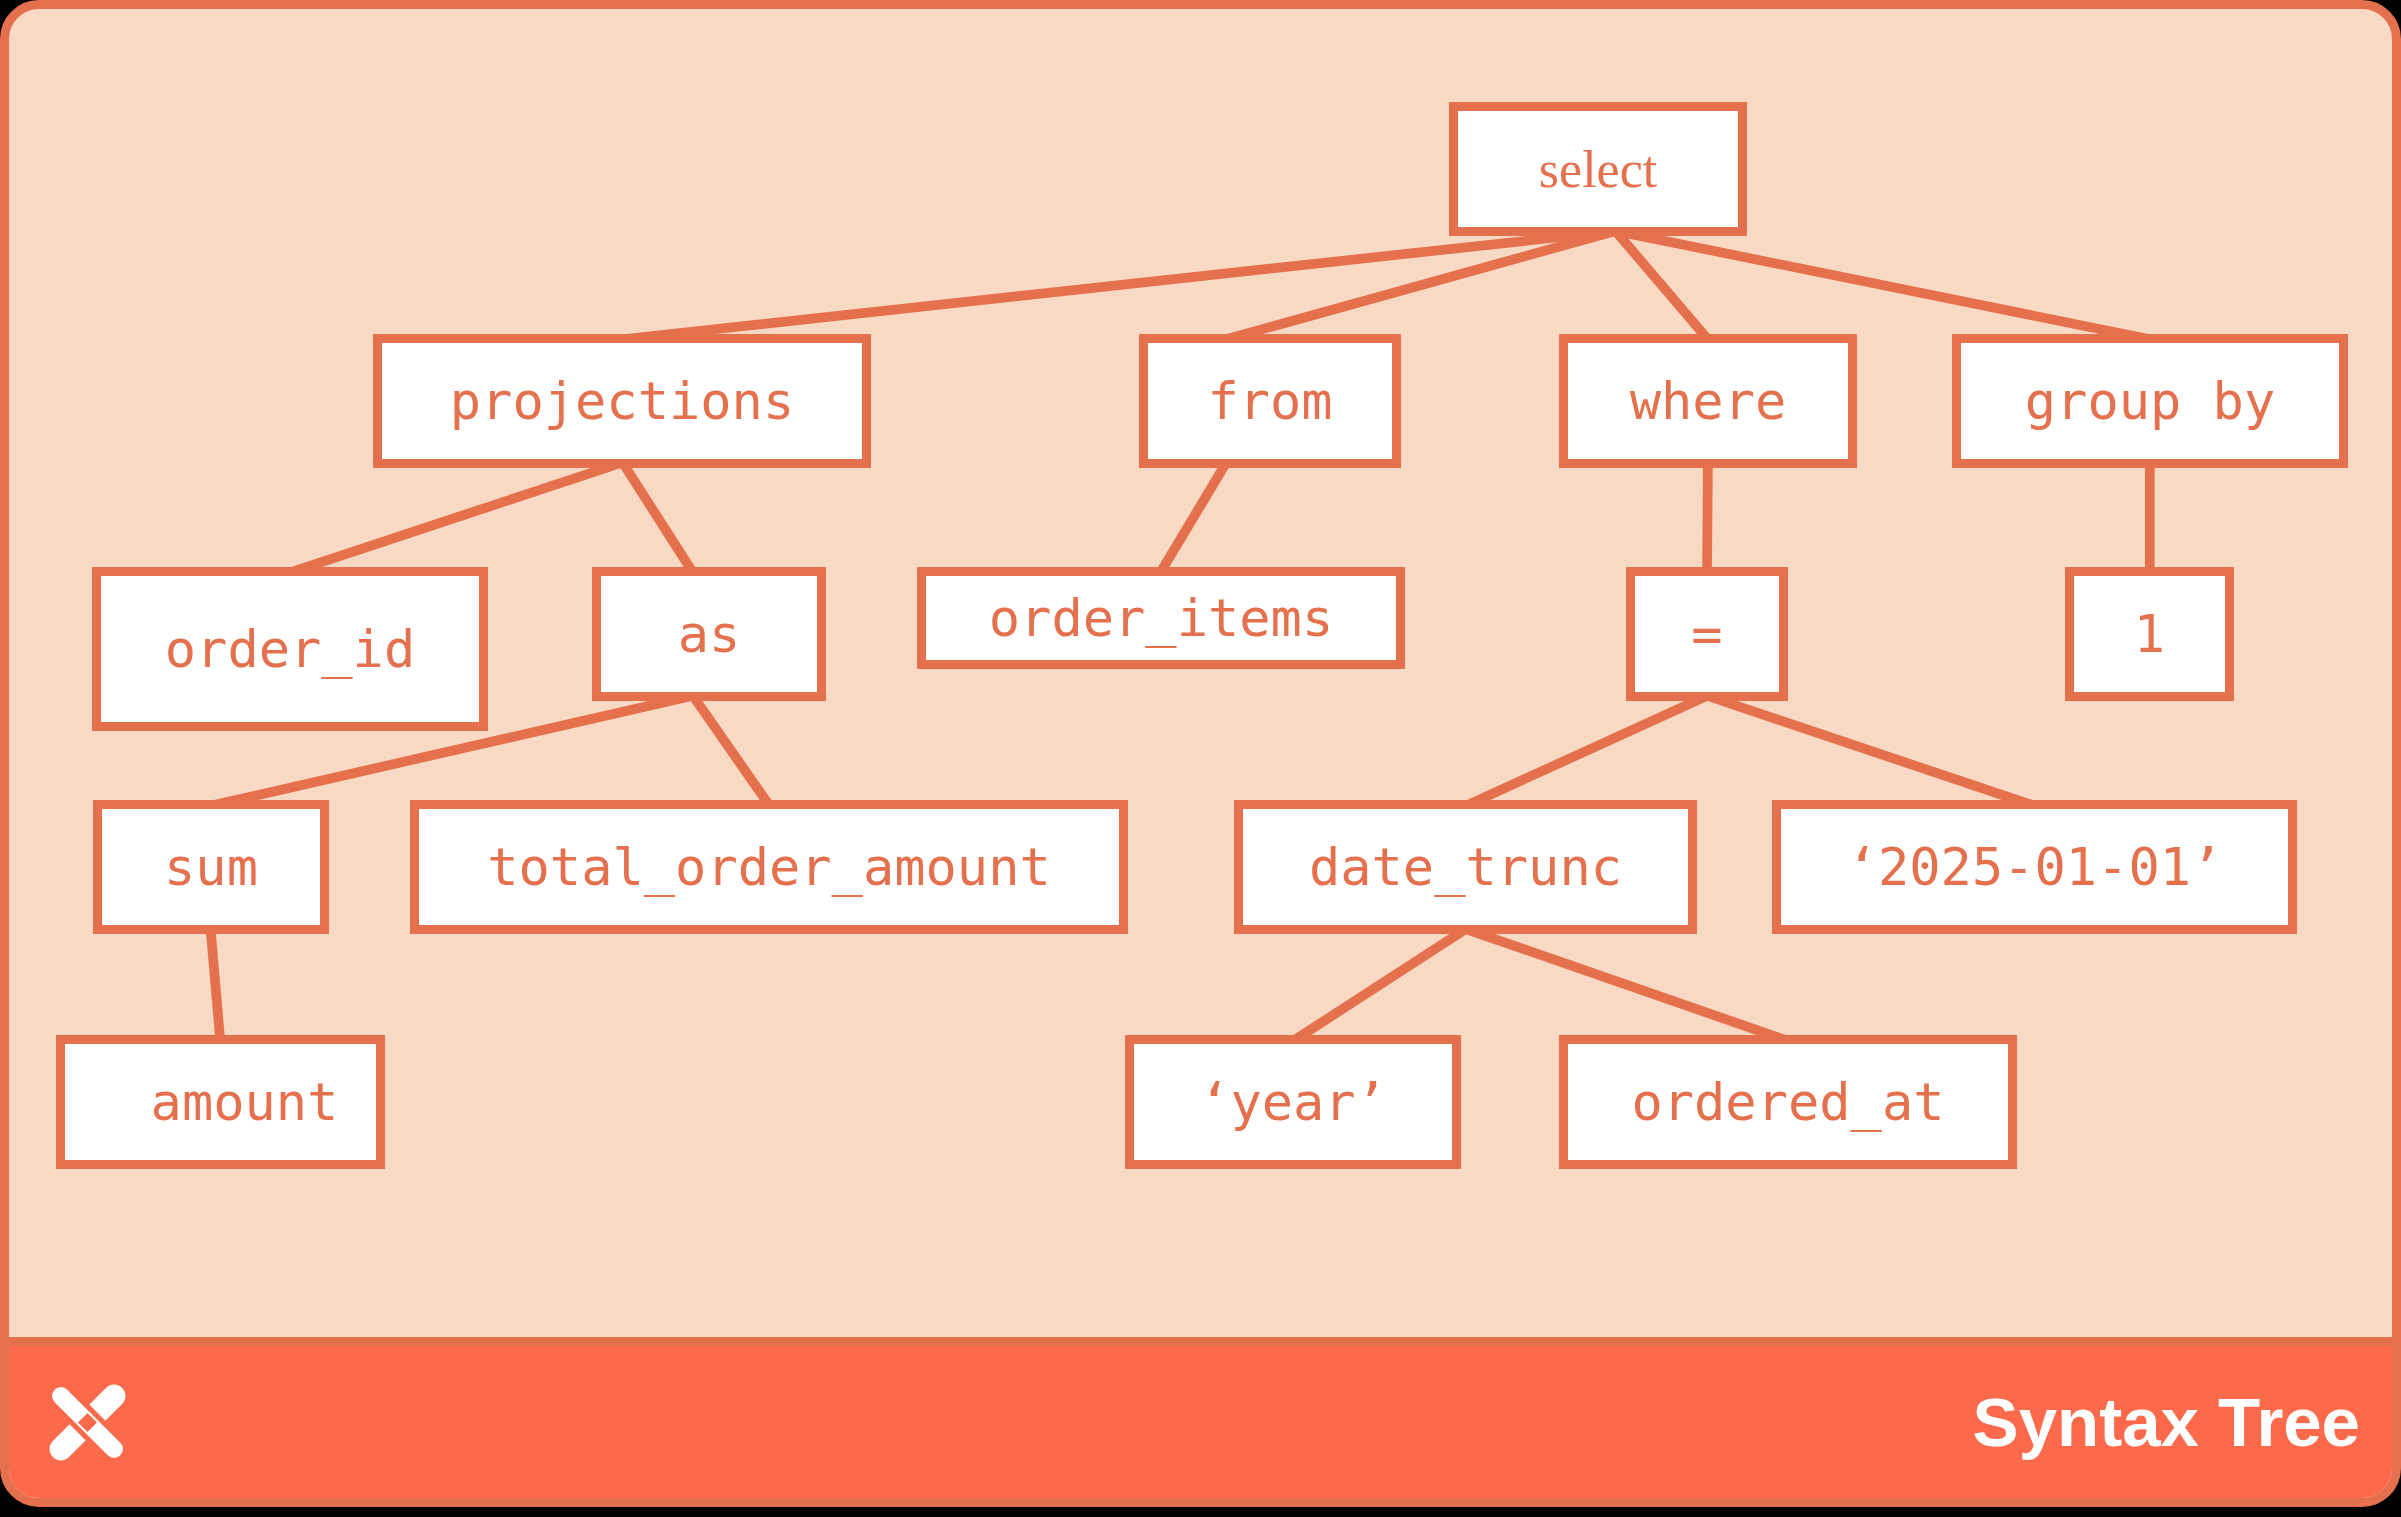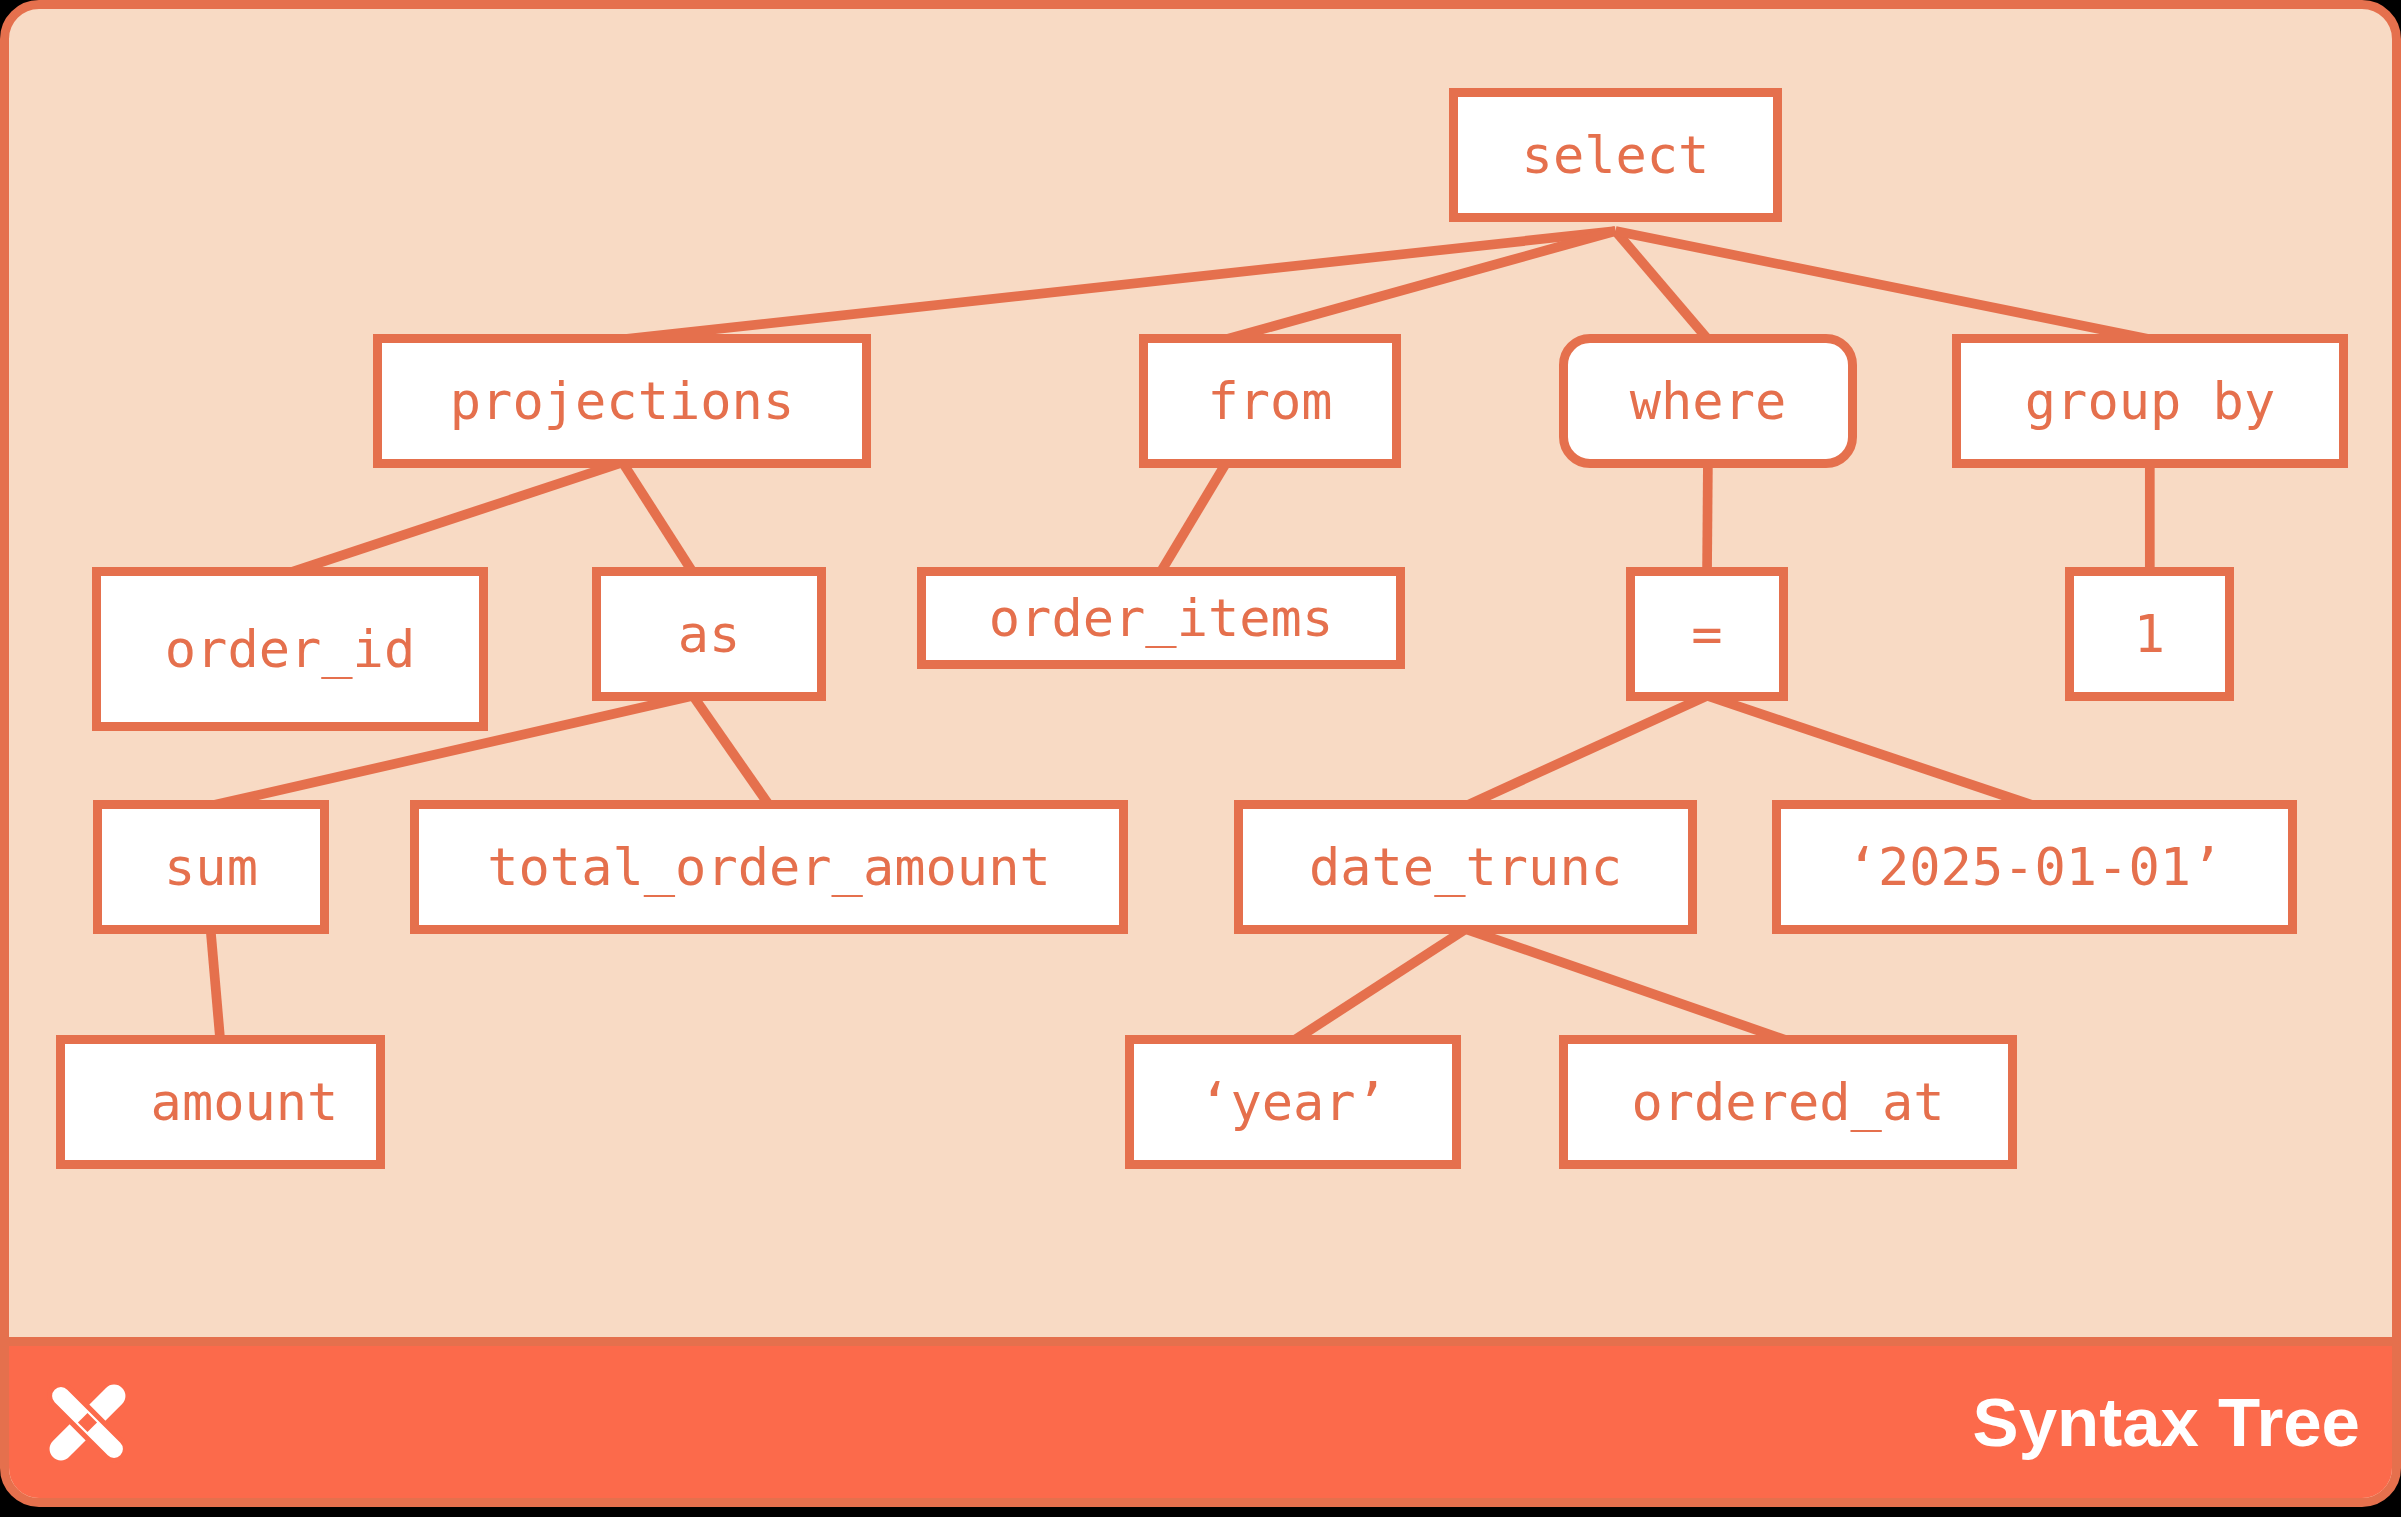--- a/index.html
+++ b/index.html
@@ -84,24 +84,24 @@
         <line x1="2432" y1="515" x2="2432" y2="640" stroke="#E5704D" stroke-width="11"></line>
         <line x1="777" y1="780" x2="229" y2="905" stroke="#E5704D" stroke-width="11"></line>
         <line x1="777" y1="780" x2="864" y2="905" stroke="#E5704D" stroke-width="11"></line>
         <line x1="229" y1="1045" x2="240" y2="1172" stroke="#E5704D" stroke-width="11"></line>
         <line x1="1929" y1="780" x2="1655" y2="905" stroke="#E5704D" stroke-width="11"></line>
         <line x1="1929" y1="780" x2="2301" y2="905" stroke="#E5704D" stroke-width="11"></line>
         <line x1="1655" y1="1045" x2="1459" y2="1172" stroke="#E5704D" stroke-width="11"></line>
         <line x1="1655" y1="1045" x2="2021" y2="1172" stroke="#E5704D" stroke-width="11"></line>
       </svg>
     <div>
-        <div class="node" style="left: 1440px; top: 79px; width: 333px; height: 134px;">select</div>
+        <div class="node" style="left: 1440px; top: 93px; width: 298px; height: 134px; font-family: Liberation Serif, serif;">select</div>
         <div class="node" style="left: 364px; top: 325px; width: 498px; height: 134px;">projections</div>
         <div class="node" style="left: 1086px; top: 325px; width: 262px; height: 134px; margin-left: 44px;">from</div>
-        <div class="node" style="left: 1550px; top: 325px; width: 298px; height: 134px; border-radius: 31px;">where</div>
+        <div class="node" style="left: 1550px; top: 325px; width: 298px; height: 134px;">where</div>
         <div class="node" style="left: 1943px; top: 325px; width: 396px; height: 134px;">group by</div>
         <div class="node" style="left: 83px; top: 558px; width: 396px; height: 164px;">order_id</div>
         <div class="node" style="left: 583px; top: 558px; width: 234px; height: 134px;">as</div>
         <div class="node" style="left: 908px; top: 558px; width: 488px; height: 102px;">order_items</div>
         <div class="node" style="left: 1617px; top: 558px; width: 162px; height: 134px;">=</div>
         <div class="node" style="left: 2056px; top: 558px; width: 169px; height: 134px;">1</div>
         <div class="node" style="left: 84px; top: 791px; width: 236px; height: 134px;">sum</div>
         <div class="node" style="left: 401px; top: 791px; width: 718px; height: 134px;">total_order_amount</div>
         <div class="node" style="left: 1225px; top: 791px; width: 463px; height: 134px;">date_trunc</div>
         <div class="node" style="left: 1763px; top: 791px; width: 525px; height: 134px;">‘2025-01-01’</div>

